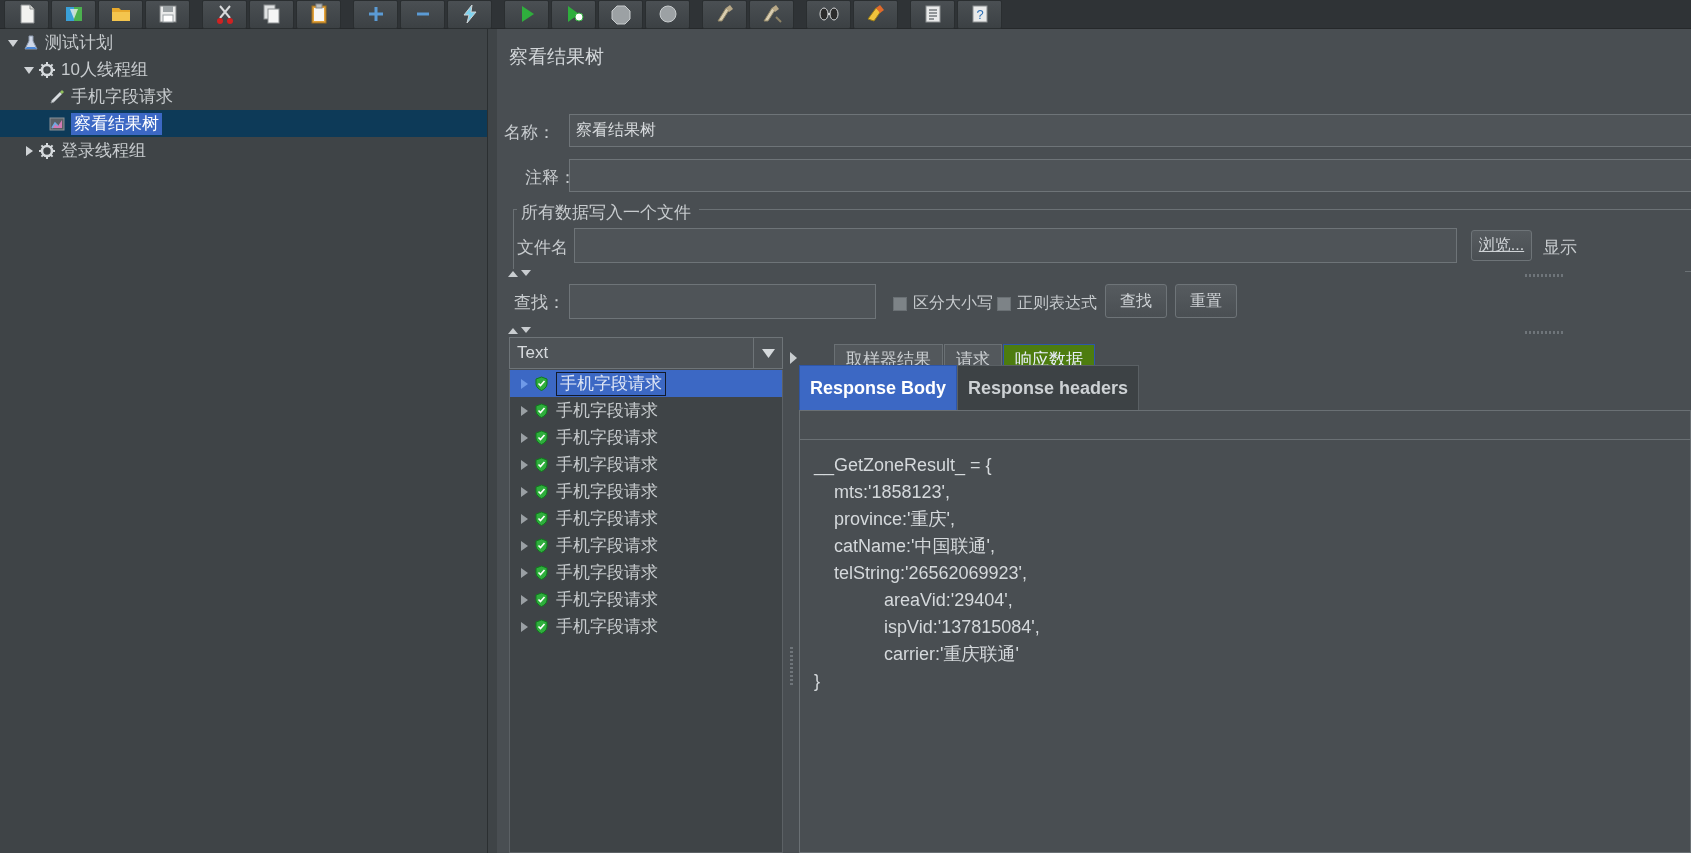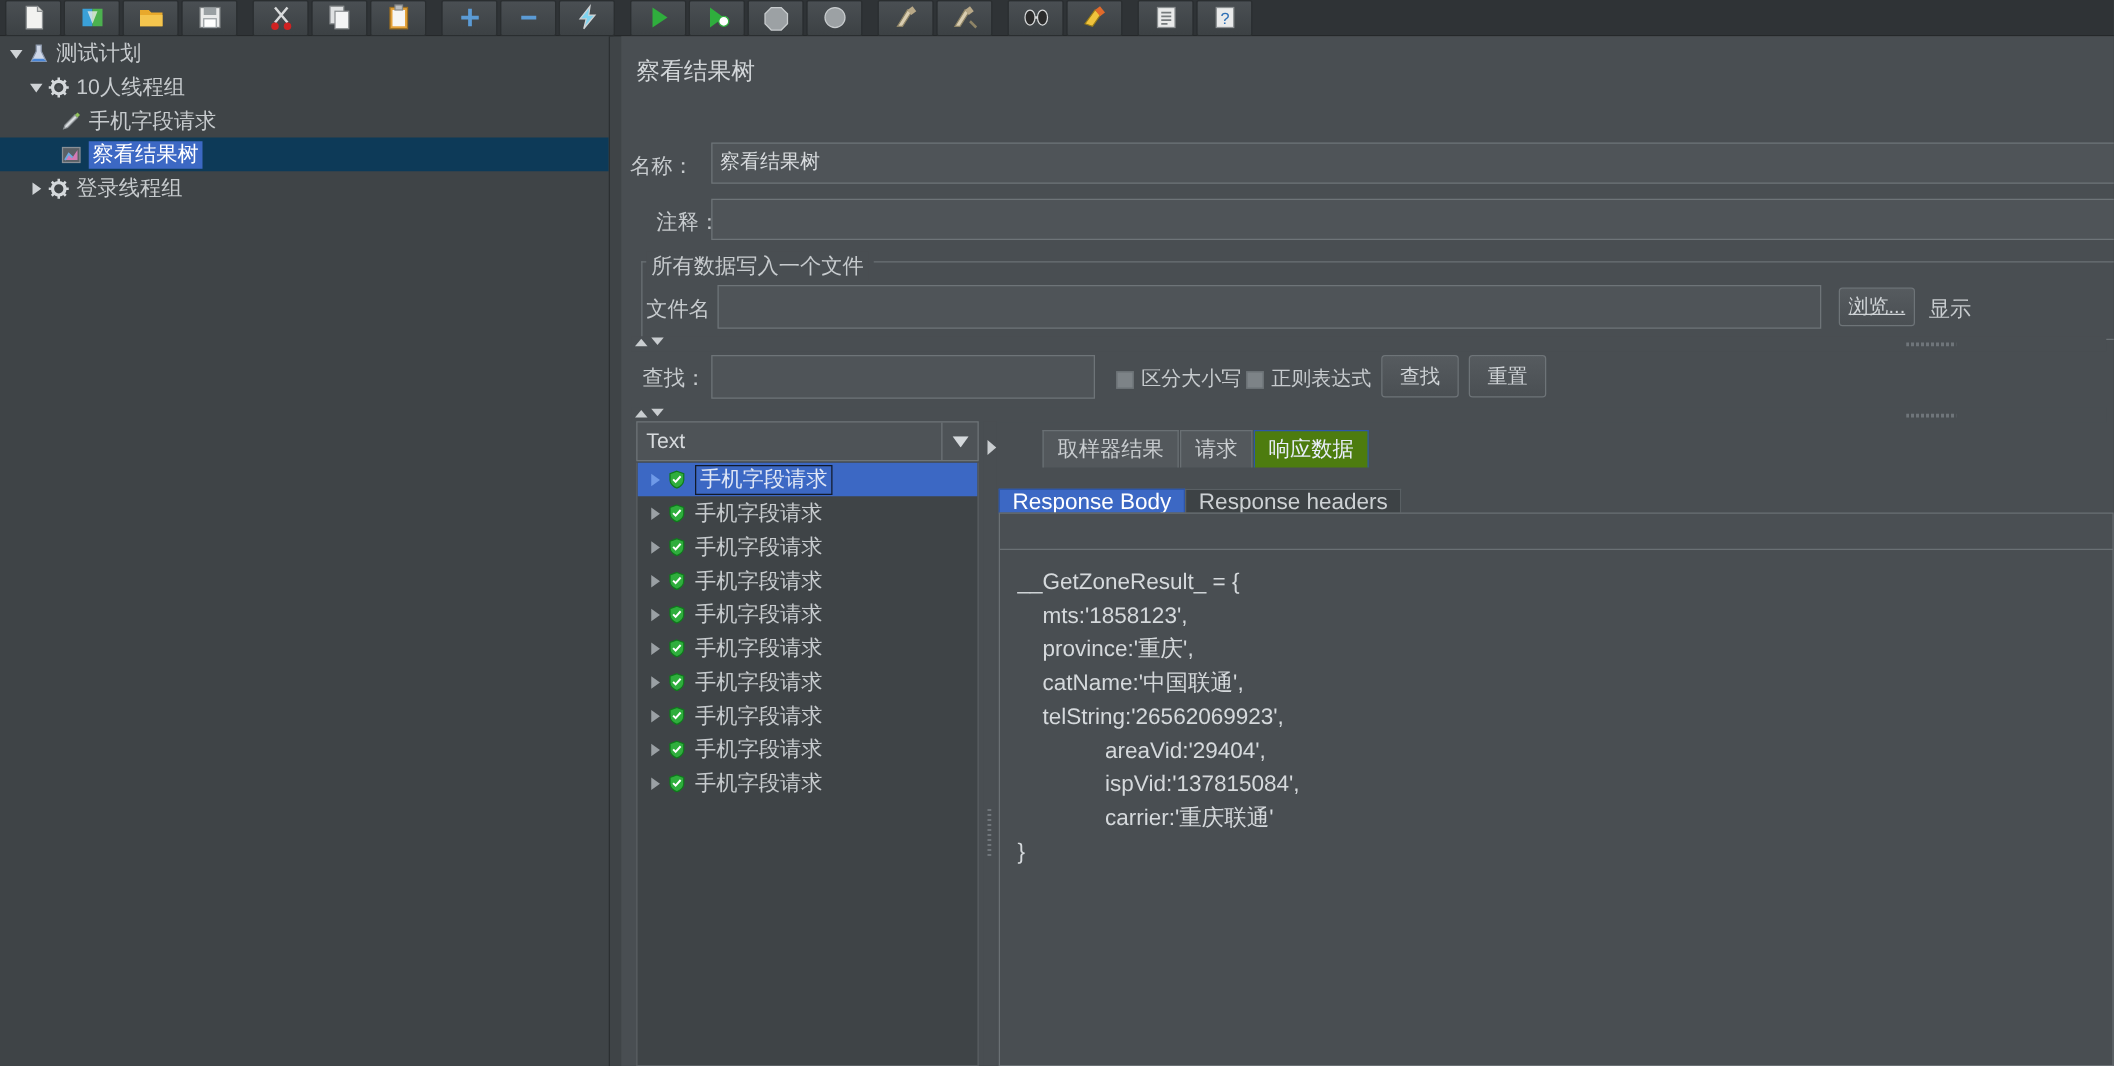--- a/index.html
+++ b/index.html
@@ -184,23 +184,23 @@
   }
   .tab.active{background:#4d7c0f;color:#e9eefb;border-color:#2e56a8;}
   .tabscroll{
     position:absolute;left:-10px;top:10px;width:10px;height:22px;
     display:flex;align-items:center;
   }
   .inner-tabs{
     position:absolute;left:0;top:42px;height:32px;display:flex;align-items:flex-end;
   }
   .itab{
-    height:20px;padding:0 10px;font-size:18px;
+    height:46px;padding:0 10px;font-size:18px;
     background:#3d4245;border:1px solid #5a6064;border-bottom:none;
-    display:flex;align-items:center;color:#cdd1d4;box-sizing:border-box;
+    display:flex;align-items:center;color:#cdd1d4;box-sizing:border-box;font-weight:bold;
   }
   .itab.active{background:#3c68c4;color:#ffffff;border-color:#2e56a8;}
   .searchline{
     position:absolute;left:0;top:73px;width:892px;height:30px;
     background:#4a4f53;border:1px solid #6a7074;box-sizing:border-box;
   }
   .bodybox{
     position:absolute;left:0;top:103px;width:892px;height:413px;
     background:#494e52;border:1px solid #6a7074;border-top:none;box-sizing:border-box;
     padding:12px 14px;overflow:hidden;

